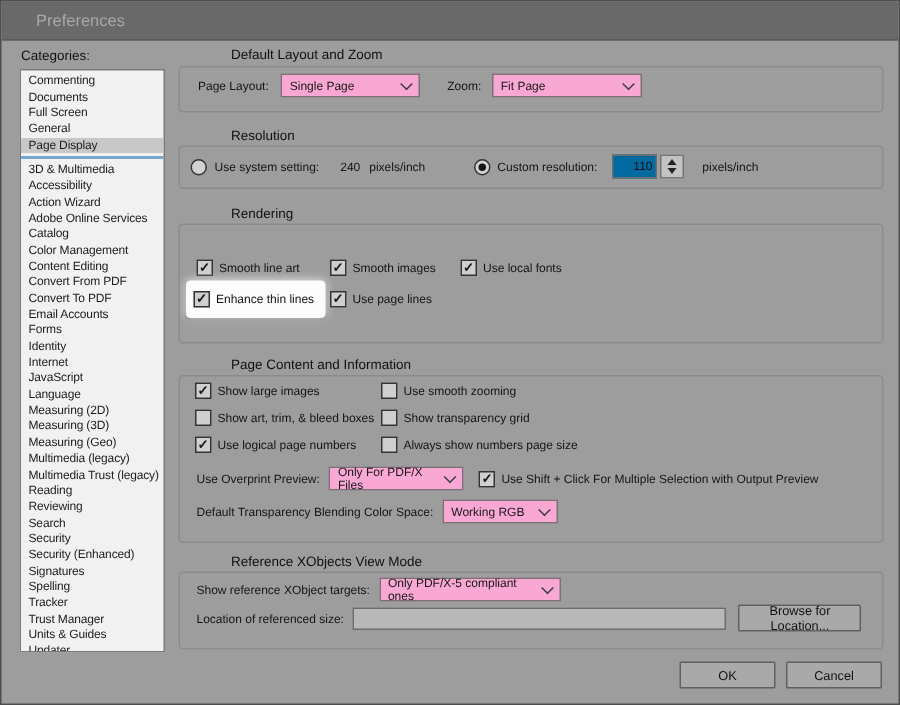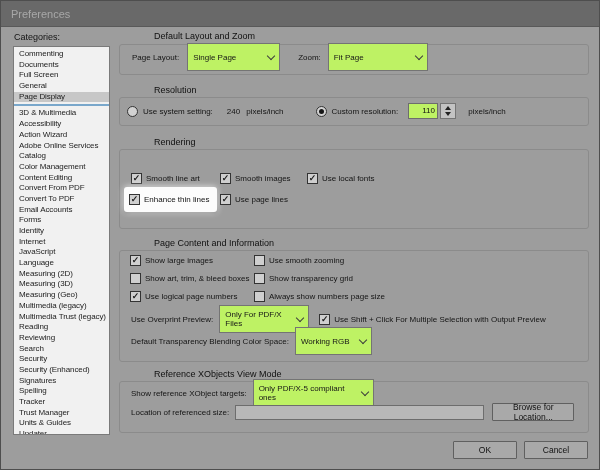--- a/index.html
+++ b/index.html
@@ -1,47 +1,47 @@
 <!DOCTYPE html>
 <html><head>
 <meta charset="utf-8">
 <style>
   html,body{margin:0;padding:0;background:#7c7c7c;}
   .dialog{position:relative;width:600px;height:470px;background:#9d9d9d;border:1px solid #4e4e4e;
     box-sizing:border-box;font-family:"Liberation Sans",sans-serif;overflow:hidden;
     -webkit-font-smoothing:antialiased;color:#141414;}
   .titlebar{position:absolute;left:0;top:0;right:0;height:26px;background:#696969;
-    border-bottom:1px solid #595959;color:#a8a8a8;font-size:11px;line-height:26px;padding-left:10px;box-sizing:border-box;}
+    border-bottom:1px solid #595959;color:#a8a8a8;font-size:11px;line-height:26px;padding-left:23px;box-sizing:border-box;}
   .cat-label{position:absolute;left:13px;top:31px;font-size:9px;}
   .listbox{position:absolute;left:12px;top:45px;width:97px;height:389px;background:#f1f1f1;
     border:1px solid #7a7a7a;box-sizing:border-box;overflow:hidden;padding-top:2px;
     font-size:8px;letter-spacing:-0.1px;color:#1c1c1c;}
   .list-item{height:10.7px;line-height:10.7px;padding-left:5px;white-space:nowrap;overflow:hidden;}
   .list-item.selected{background:#c7c7c7;}
   .list-sep{height:2px;background:#79a7cb;margin:2px 0;}
   .sec-title{position:absolute;font-size:9px;color:#101010;padding-left:35px;}
   .panel{position:absolute;left:118px;width:470px;border:1px solid #8b8b8b;border-radius:3px;box-sizing:border-box;}
   .row{position:absolute;display:flex;align-items:center;}
   .lbl{font-size:8px;white-space:nowrap;}
-  .dd{height:28px;background:#bef264;border:1px solid #747474;box-sizing:border-box;
+  .dd{height:16px;background:#f9a8d4;border:1px solid #747474;box-sizing:border-box;
     display:flex;align-items:center;font-size:8px;color:#161616;padding:0 4px 0 5px;flex:none;}
   .chev{margin-left:auto;width:5px;height:5px;border-right:1.2px solid #3c3c3c;border-bottom:1.2px solid #3c3c3c;
     transform:rotate(45deg);margin-top:-3px;margin-right:1px;flex:none;}
   .check{display:flex;align-items:center;height:12px;font-size:8px;white-space:nowrap;}
   .check.abs{position:absolute;}
   .check .box{width:9px;height:9px;background:#cfcfcf;border:1px solid #333;box-sizing:content-box;
     display:flex;align-items:center;justify-content:center;margin-right:4px;flex:none;}
   .check .mark{visibility:hidden;font-size:9px;font-weight:bold;color:#1a1a1a;margin-top:-1px;}
   .check.checked .mark{visibility:visible;}
   .radio{display:flex;align-items:center;font-size:8px;white-space:nowrap;}
   .radio .circle{width:9px;height:9px;border-radius:50%;background:#d2d2d2;border:1px solid #333;
     display:flex;align-items:center;justify-content:center;margin-right:5px;flex:none;}
   .radio .dot{width:5px;height:5px;border-radius:50%;background:#161616;display:none;}
   .radio.on .dot{display:block;}
-  .spin-field{width:30px;height:16px;background:#bef264;border:1px solid #6d6d6d;box-sizing:border-box;
+  .spin-field{width:30px;height:16px;background:#0369a1;border:1px solid #6d6d6d;box-sizing:border-box;
     font-size:8px;line-height:14px;padding-left:13px;color:#111;flex:none;}
   .spin-btns{width:16px;height:16px;background:#c3c3c3;border:1px solid #747474;box-sizing:border-box;
     display:flex;flex-direction:column;align-items:center;justify-content:space-evenly;flex:none;}
   .tri-up{width:0;height:0;border-left:3px solid transparent;border-right:3px solid transparent;border-bottom:4px solid #222;}
   .tri-down{width:0;height:0;border-left:3px solid transparent;border-right:3px solid transparent;border-top:4px solid #222;}
   .text-input{height:15px;background:#b8b8b8;border:1px solid #6d6d6d;box-sizing:border-box;
     font-size:8px;padding:0 3px;color:#111;flex:none;outline:none;}
   .btn{background:#a9a9a9;border:1px solid #606060;box-sizing:border-box;font-size:8.5px;color:#111;
     display:flex;align-items:center;justify-content:center;border-radius:1px;font-family:inherit;padding:0;}
   .btn.abs{position:absolute;width:64px;height:18px;top:440px;}

